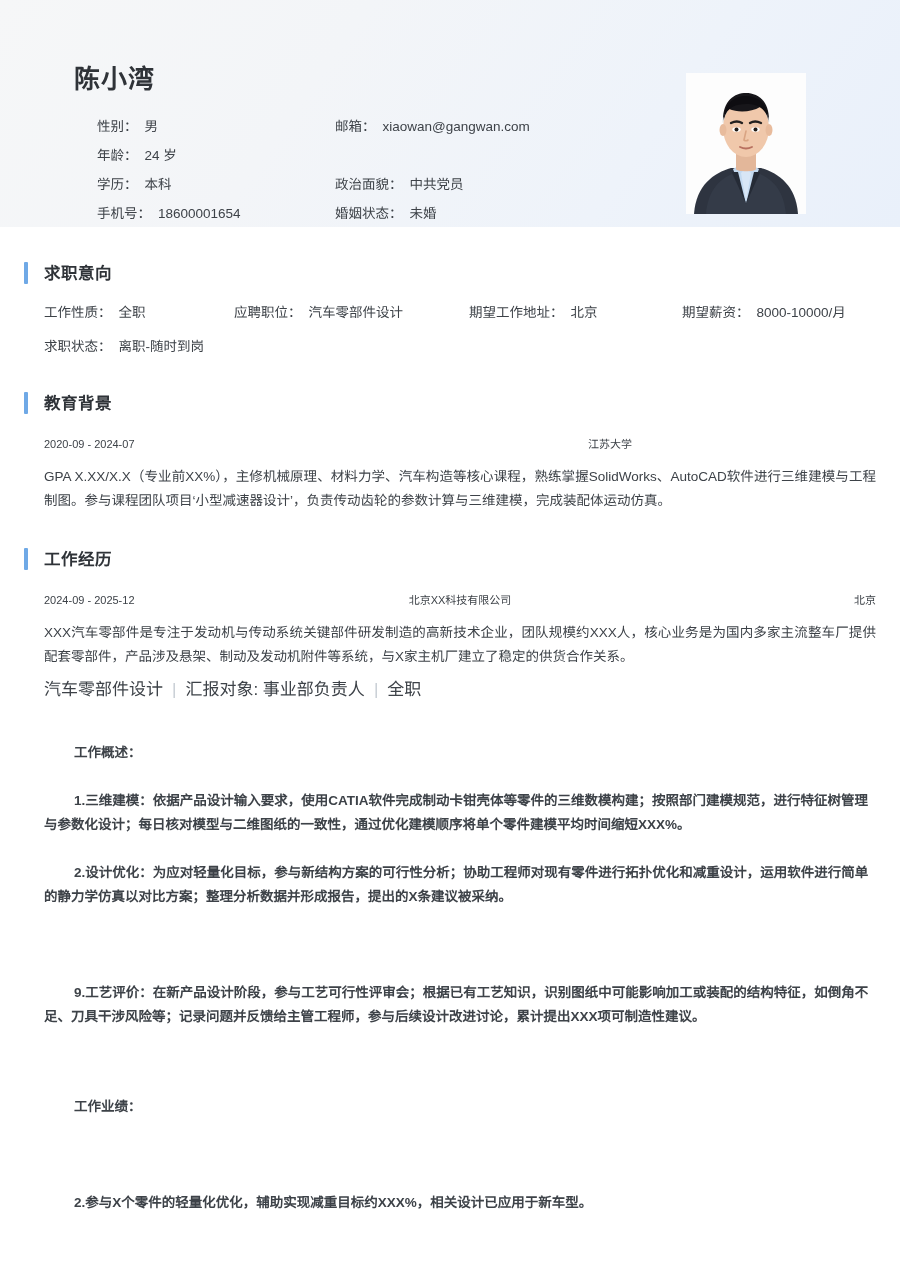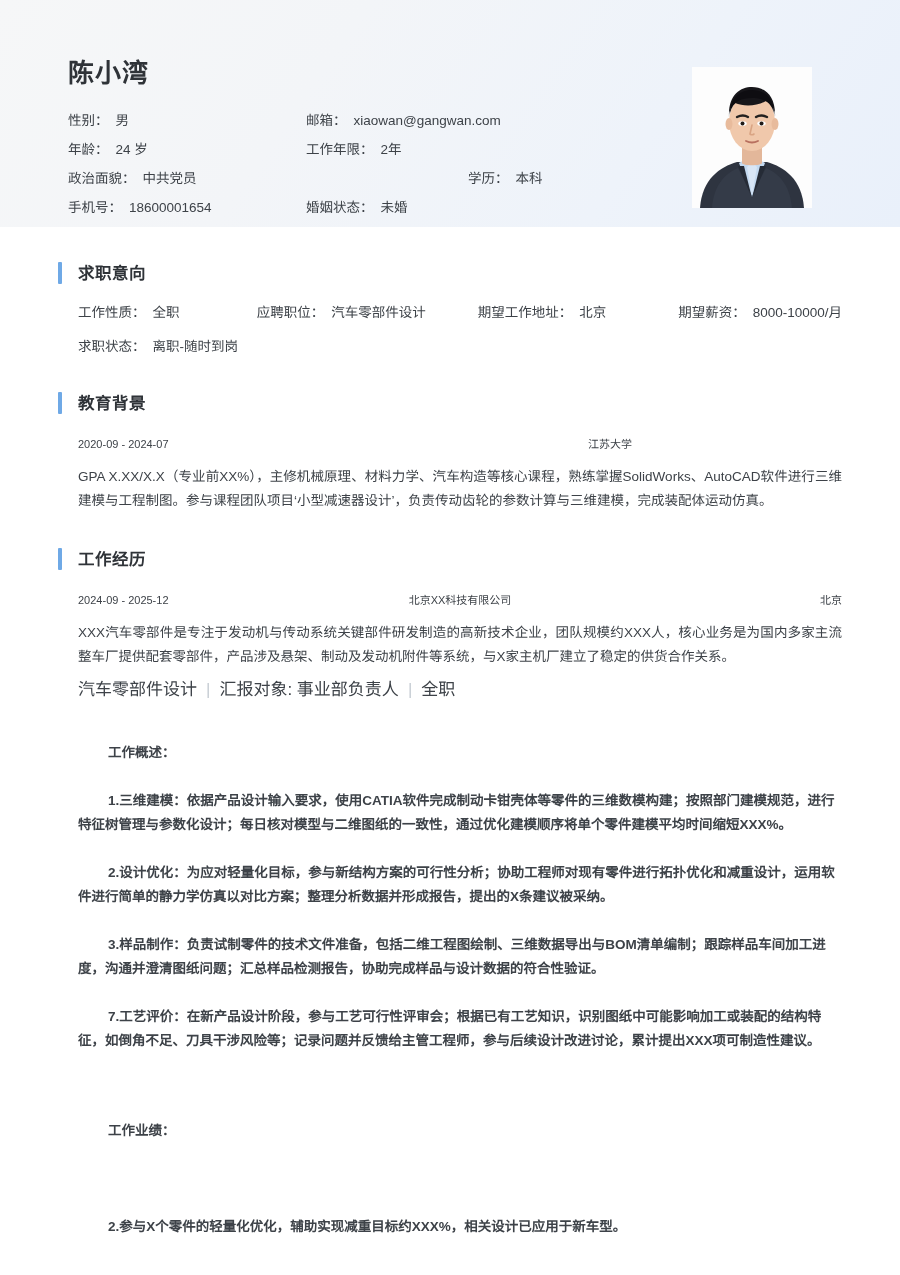--- a/index.html
+++ b/index.html
@@ -20,21 +20,21 @@
     background: #ffffff;
     position: relative;
     overflow: hidden;
   }
 
   
   .header {
     position: relative;
     height: 227px;
     background: linear-gradient(125deg, #f6f7f8 0%, #f3f5f8 35%, #eef3fa 70%, #e9f0fa 100%);
-    padding: 10px;
+    padding: 16px;
   }
   .header-inner {
     position: relative;
     padding: 48px 60px 0 58px;
     height: 100%;
   }
   .name {
     font-size: 26px;
     font-weight: bold;
     color: #2f3338;
@@ -53,21 +53,21 @@
     height: 20px;
   }
   .info-cell {
     display: flex;
     align-items: baseline;
     font-size: 13.5px;
     color: #3d4248;
     line-height: 20px;
     white-space: nowrap;
   }
-  .info-cell.col1 { width: 238px; }
+  .info-cell.col1 { width: 238px; margin-left: 23px; }
   .info-cell.col2 { width: 400px; }
   .info-label {
     color: #3d4248;
   }
   .info-value {
     color: #3d4248;
     margin-left: 7px;
   }
 
   
@@ -77,21 +77,21 @@
     top: 57px;
     width: 120px;
     height: 141px;
     background: #ffffff;
     overflow: hidden;
   }
   .photo-wrap svg { display: block; }
 
   
   .section {
-    padding: 0 58px;
+    padding: 0 24px;
   }
   .section-head {
     display: flex;
     align-items: center;
     margin-top: 34px;
     margin-bottom: 18px;
     height: 24px;
   }
   .section-bar {
     width: 4px;
@@ -188,34 +188,30 @@
             <span class="info-label">邮箱：</span>
             <span class="info-value">xiaowan@gangwan.com</span>
           </div>
         </div>
 
         <div class="info-row">
           <div class="info-cell col1">
             <span class="info-label">年龄：</span>
             <span class="info-value">24 岁</span>
           </div>
-          <div class="info-cell col2">
-            <span class="info-label">工作年限：</span>
-            <span class="info-value">2年</span>
-          </div>
         </div>
 
         <div class="info-row">
+          <div class="info-cell col1">
+            <span class="info-label">学历：</span>
+            <span class="info-value">本科</span>
+          </div>
           <div class="info-cell col2">
             <span class="info-label">政治面貌：</span>
             <span class="info-value">中共党员</span>
-          </div>
-          <div class="info-cell col1">
-            <span class="info-label">学历：</span>
-            <span class="info-value">本科</span>
           </div>
         </div>
 
         <div class="info-row">
           <div class="info-cell col1">
             <span class="info-label">手机号：</span>
             <span class="info-value">18600001654</span>
           </div>
           <div class="info-cell col2">
             <span class="info-label">婚姻状态：</span>
@@ -319,22 +315,22 @@
       </div>
       <p class="entry-para">XXX汽车零部件是专注于发动机与传动系统关键部件研发制造的高新技术企业，团队规模约XXX人，核心业务是为国内多家主流整车厂提供配套零部件，产品涉及悬架、制动及发动机附件等系统，与X家主机厂建立了稳定的供货合作关系。</p>
       <div class="entry-meta">
         <span>汽车零部件设计</span><span class="divider">|</span><span>汇报对象: 事业部负责人</span><span class="divider">|</span><span>全职</span>
       </div>
 
       <div class="detail-block">
         <span>工作概述：</span><br>
         <span>1.三维建模：依据产品设计输入要求，使用CATIA软件完成制动卡钳壳体等零件的三维数模构建；按照部门建模规范，进行特征树管理与参数化设计；每日核对模型与二维图纸的一致性，通过优化建模顺序将单个零件建模平均时间缩短XXX%。</span><br>
         <span>2.设计优化：为应对轻量化目标，参与新结构方案的可行性分析；协助工程师对现有零件进行拓扑优化和减重设计，运用软件进行简单的静力学仿真以对比方案；整理分析数据并形成报告，提出的X条建议被采纳。</span><br>
-        <span>3.样品制作：负责试制零件的技术文件准备，包括二维工程图绘制、三维数据导出与BOM清单编制；跟踪样品车间加工进度，沟通并澄清图纸问题；汇总样品检测报告，协助完成样品与设计数据的符合性验证。</span><br>
-        <span>7.工艺评价：在新产品设计阶段，参与工艺可行性评审会；根据已有工艺知识，识别图纸中可能影响加工或装配的结构特征，如倒角不足、刀具干涉风险等；记录问题并反馈给主管工程师，参与后续设计改进讨论，累计提出XXX项可制造性建议。</span>
+        <br>
+        <span>9.工艺评价：在新产品设计阶段，参与工艺可行性评审会；根据已有工艺知识，识别图纸中可能影响加工或装配的结构特征，如倒角不足、刀具干涉风险等；记录问题并反馈给主管工程师，参与后续设计改进讨论，累计提出XXX项可制造性建议。</span>
       </div>
 
       <div class="detail-block">
         <span>工作业绩：</span><br>
         <br>
         <span>2.参与X个零件的轻量化优化，辅助实现减重目标约XXX%，相关设计已应用于新车型。</span><br>
         <br>
         
       </div>
 

